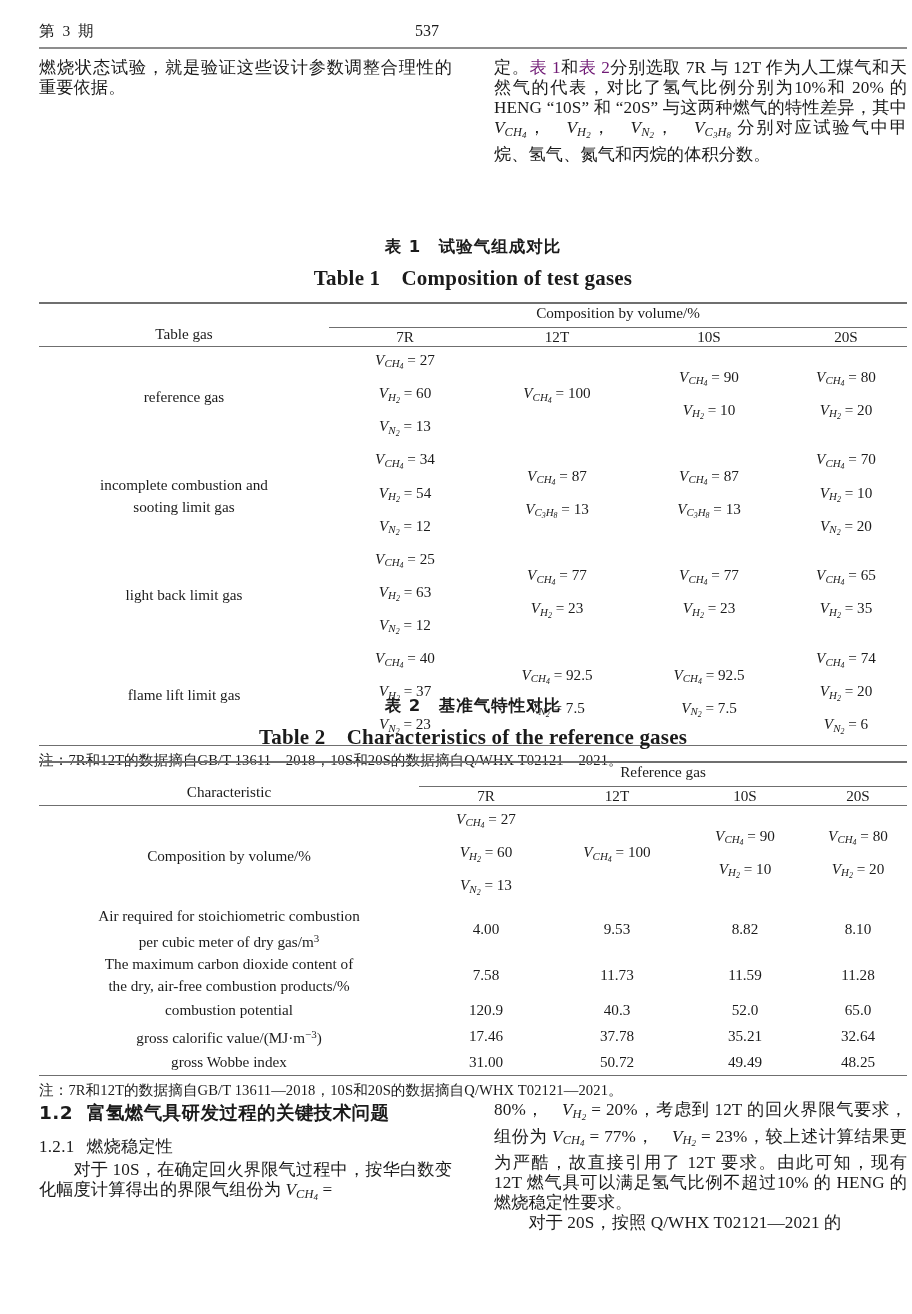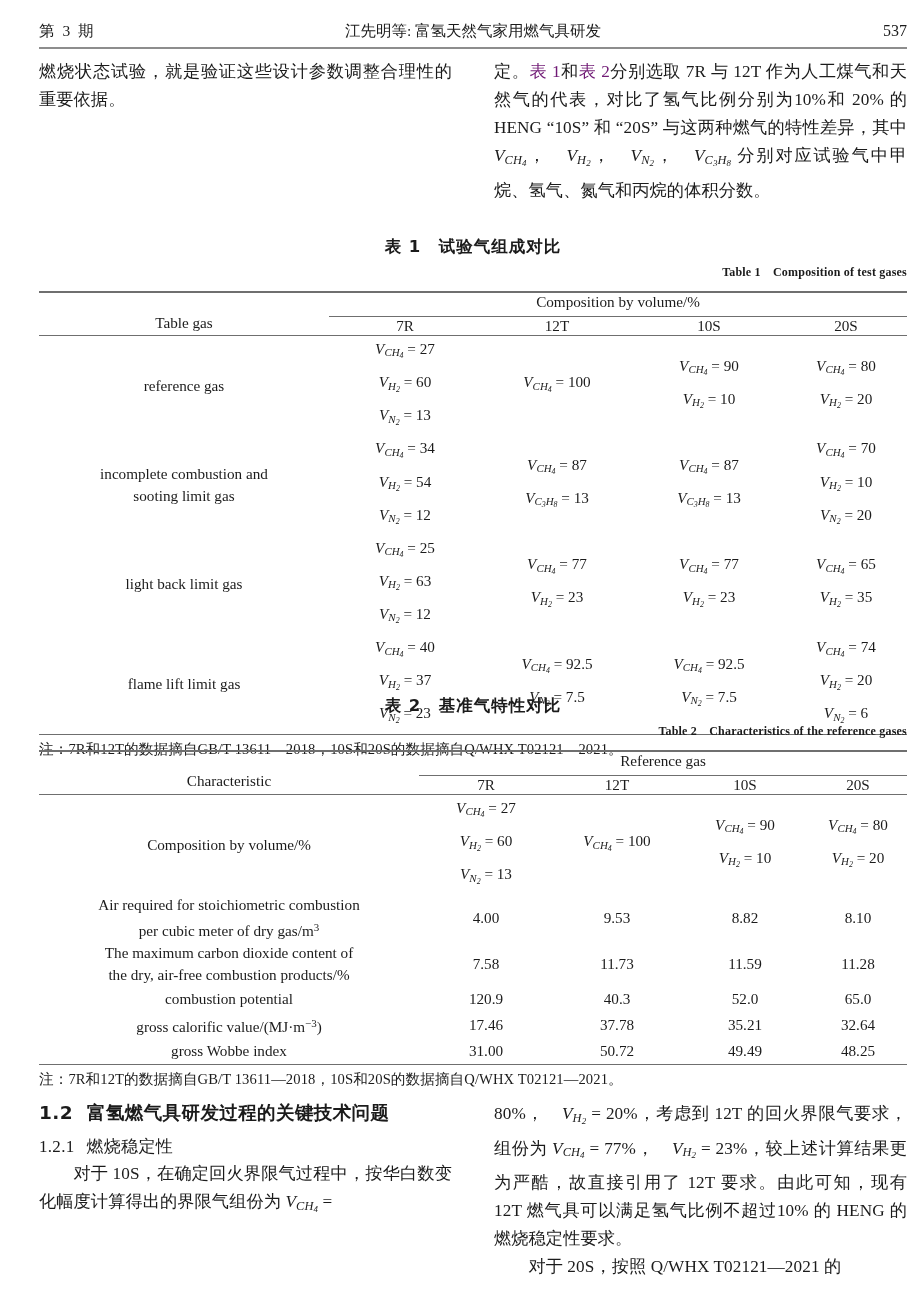--- a/index.html
+++ b/index.html
@@ -41,41 +41,41 @@
   .cols-top {
     position: absolute;
     left: 22px; top: 58px; width: 868px;
     display: flex;
     gap: 42px;
   }
   .col { width: 413px; }
   p.bodytext {
     margin: 0 0 0 0;
     font-size: 17.2px;
-    line-height: 28px;
+    line-height: 20px;
     text-align: justify;
     text-justify: inter-ideograph;
     letter-spacing: 0.1px;
   }
   p.indent { text-indent: 2em; }
   .lnk { color: #701a75; }
 
   
   .tbl-wrap { position: absolute; left: 22px; width: 868px; }
   .tbl-title-cn {
     text-align: center;
     font-size: 16.5px;
     font-weight: bold;
     font-family: "DejaVu Sans", "Liberation Sans", sans-serif;
     letter-spacing: 1px;
     margin: 0 0 6px 0;
   }
   .tbl-title-en {
-    text-align: right;
-    font-size: 12px;
+    text-align: center;
+    font-size: 21px;
     font-weight: bold;
     margin: 0 0 10px 0;
     letter-spacing: 0.2px;
   }
 
   table.sci {
     border-collapse: collapse;
     width: 868px;
     font-size: 15.2px;
   }
@@ -118,21 +118,20 @@
   }
   h3.subsec .num { margin-right: 12px; }
 </style>
 </head>
 <body>
 
 <div class="page">
 
   <div class="runhead">
     <div class="rh-left">第 3 期</div>
-    <div class="rh-center">江先明等: 富氢天然气家用燃气具研发</div>
     <div class="rh-right">537</div>
   </div>
   <div class="runrule"></div>
 
   <div class="cols-top">
     <div class="col">
       <p class="bodytext">燃烧状态试验，就是验证这些设计参数调整合理性的重要依据。</p>
     </div>
     <div class="col">
       <p class="bodytext"><span>定。</span><span class="lnk">表 1</span><span>和</span><span class="lnk">表 2</span><span>分别选取 7R 与 12T 作为人工煤气和天然气的代表，对比了氢气比例分别为10%和 20% 的 HENG “10S” 和 “20S” 与这两种燃气的特性差异，其中</span> <span class="V">V<sub>CH<sub>4</sub></sub></span>，　<span class="V">V<sub>H<sub>2</sub></sub></span>，　<span class="V">V<sub>N<sub>2</sub></sub></span>，　<span class="V">V<sub>C<sub>3</sub>H<sub>8</sub></sub></span> 分别对应试验气中甲烷、氢气、氮气和丙烷的体积分数。</p>

